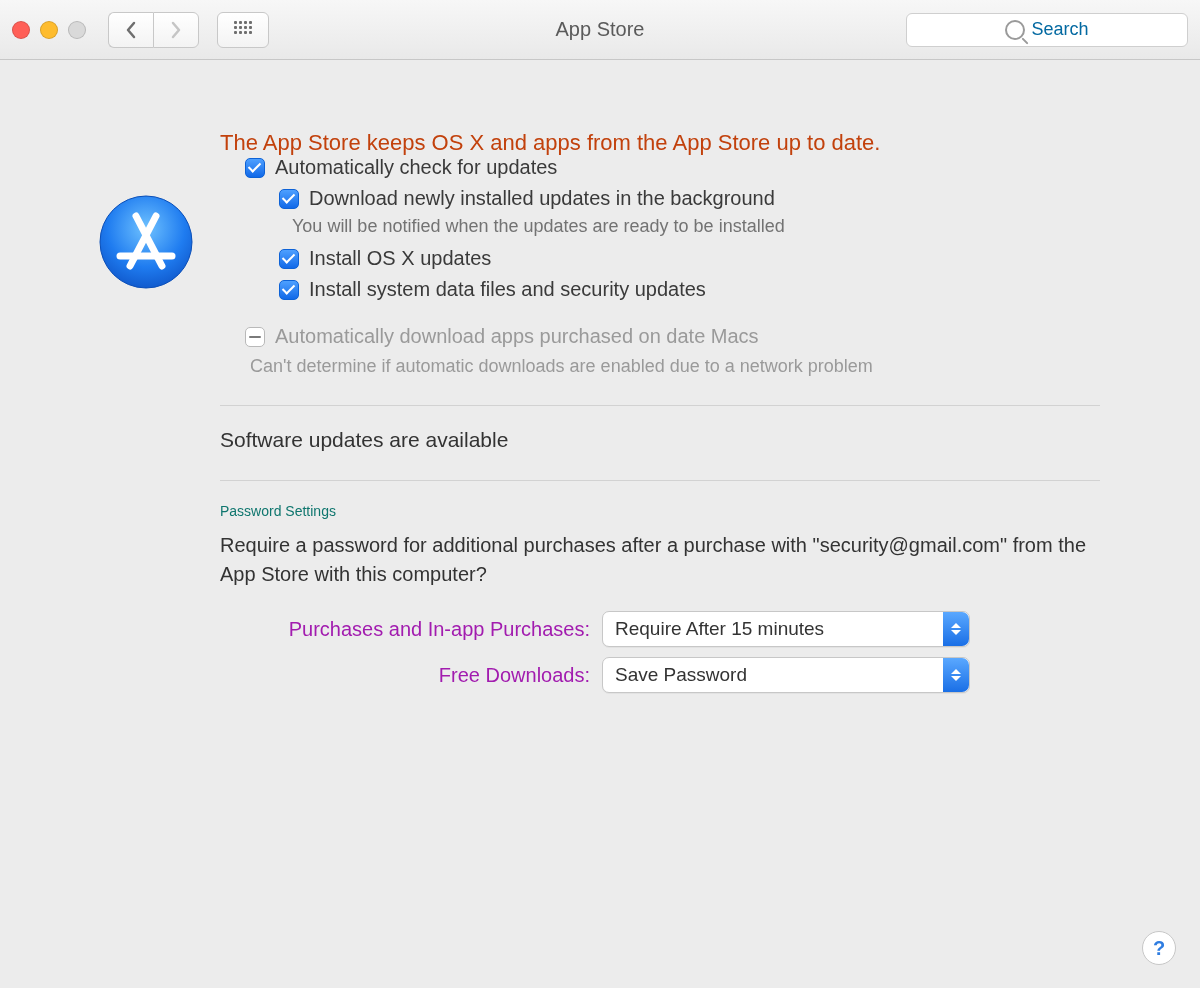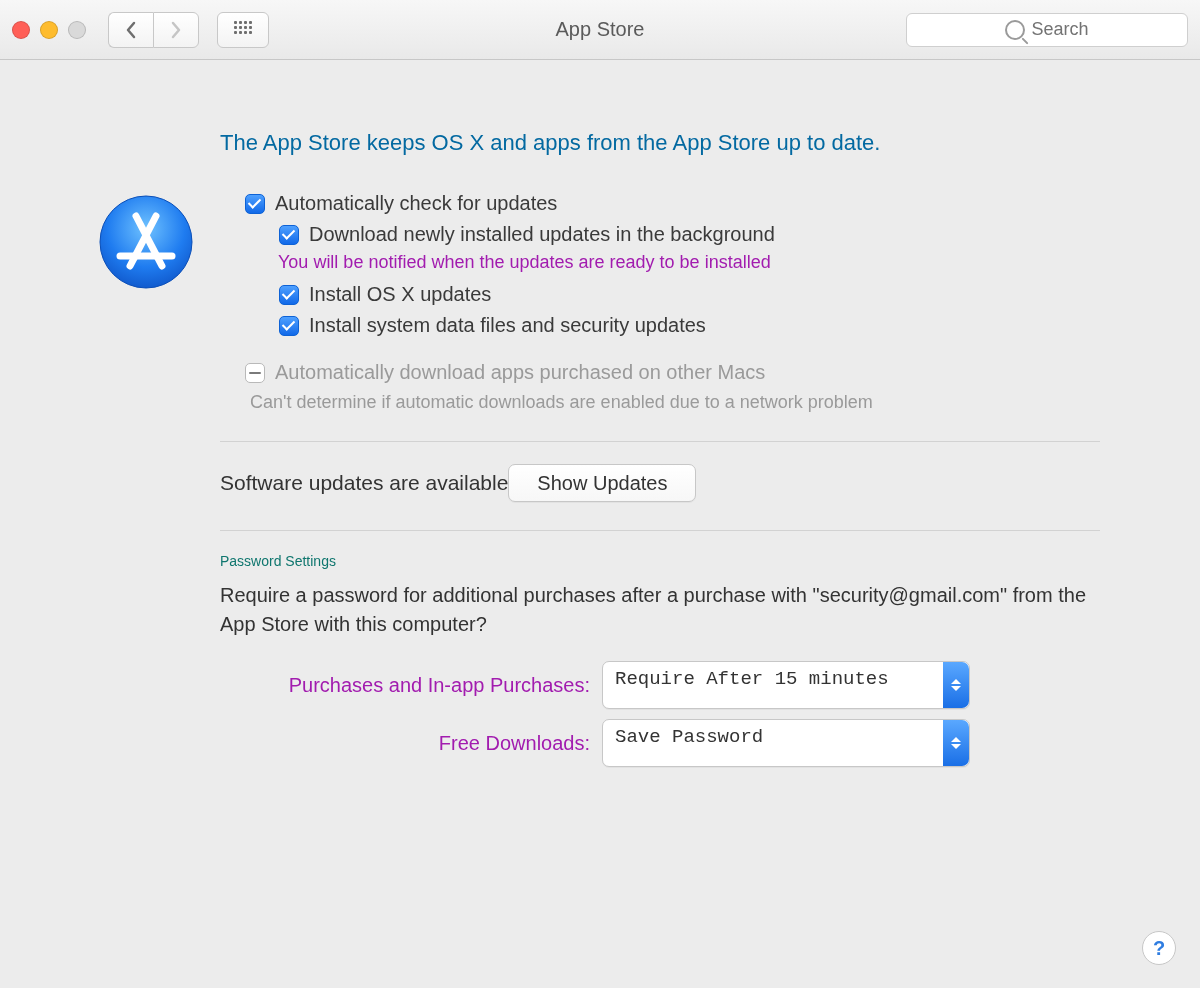--- a/index.html
+++ b/index.html
@@ -68,21 +68,21 @@
     margin-left: auto;
     width: 280px;
     height: 32px;
     border: 1px solid #cfcfcf;
     border-radius: 6px;
     background: #ffffff;
     display: flex;
     align-items: center;
     justify-content: center;
     gap: 6px;
-    color: #737373;
+    color: #0369a1;
     font-size: 18px;
   }
   .search-ico {
     width: 16px; height: 16px; border: 2px solid #9a9a9a; border-radius: 50%;
     position: relative;
   }
   .search-ico::after {
     content: ""; position: absolute; width: 8px; height: 2px; background: #9a9a9a;
     transform: rotate(45deg); bottom: -4px; right: -6px; border-radius: 2px;
   }
@@ -102,22 +102,21 @@
   }
   .app-icon svg { display: block; }
 
   .main-col {
     margin-left: 160px;  
     max-width: 880px;
   }
 
   .heading {
     font-size: 22px;
-    color: #0369a1;
-    margin-bottom: 36px;
+    color: #c2410c;
   }
 
   
   .cbx-row {
     display: flex;
     align-items: flex-start;
     gap: 10px;
     margin-bottom: 8px;
     font-size: 20px;
     color: #3a3a3a;
@@ -151,22 +150,22 @@
     content: "";
     position: absolute;
     left: 3px; right: 3px; top: 8px; height: 2px;
     background: #7a7a7a;
     border-radius: 1px;
   }
 
   .sub-block { margin-left: 34px; margin-top: 2px; }
   .subnote {
     font-size: 18px;
-    color: #a21caf;
-    margin: -2px 0 10px 24px;
+    color: #737373;
+    margin: -2px 0 10px 38px;
   }
   .disabled-text { color: #9a9a9a; }
   .subnote-dis {
     font-size: 18px; color: #9a9a9a; margin: 0 0 0 30px;
   }
 
   .divider {
     border: none;
     border-top: 1px solid #d2d2d2;
     margin: 28px 0 22px 0;
@@ -216,26 +215,25 @@
     padding-right: 12px;
   }
   .select {
     width: 320px;
     height: 34px;
     background: #ffffff;
     border: 1px solid #c7c7c7;
     border-radius: 7px;
     display: flex;
     align-items: center;
-    padding: 0 34px 12px 12px;
+    padding: 0 34px 0 12px;
     font-size: 19px;
     color: #333;
     position: relative;
     box-shadow: 0 1px 0 rgba(0,0,0,0.04);
-    font-family: Liberation Mono, monospace;
   }
   .select .stepper {
     position: absolute;
     right: 0; top: 0; bottom: 0;
     width: 26px;
     background: linear-gradient(#5aa8ff, #1a6fe6);
     border-radius: 0 7px 7px 0;
     display: flex;
     flex-direction: column;
     align-items: center;
@@ -356,31 +354,28 @@
       </div>
 
       <div class="cbx-row" style="margin-bottom:24px;">
         <div class="cbx checked"></div>
         <span>Install system data files and security updates</span>
       </div>
     </div>
 
     <div class="cbx-row">
       <div class="cbx mixed"></div>
-      <span class="disabled-text">Automatically download apps purchased on other Macs</span>
+      <span class="disabled-text">Automatically download apps purchased on date Macs</span>
     </div>
     <div class="subnote-dis">Can't determine if automatic downloads are enabled due to a network problem</div>
 
     <hr class="divider">
 
     <div class="updates-row">
       <span>Software updates are available</span>
-      <div class="mac-btn">
-        <span>Show Updates</span>
-      </div>
     </div>
 
     <hr class="divider">
 
     <div class="section-title">Password Settings</div>
     <div class="section-desc">Require a password for additional purchases after a purchase with "security@gmail.com" from the App Store with this computer?</div>
 
     <div class="form-row">
       <div class="form-label">Purchases and In-app Purchases:</div>
       <div class="select">

